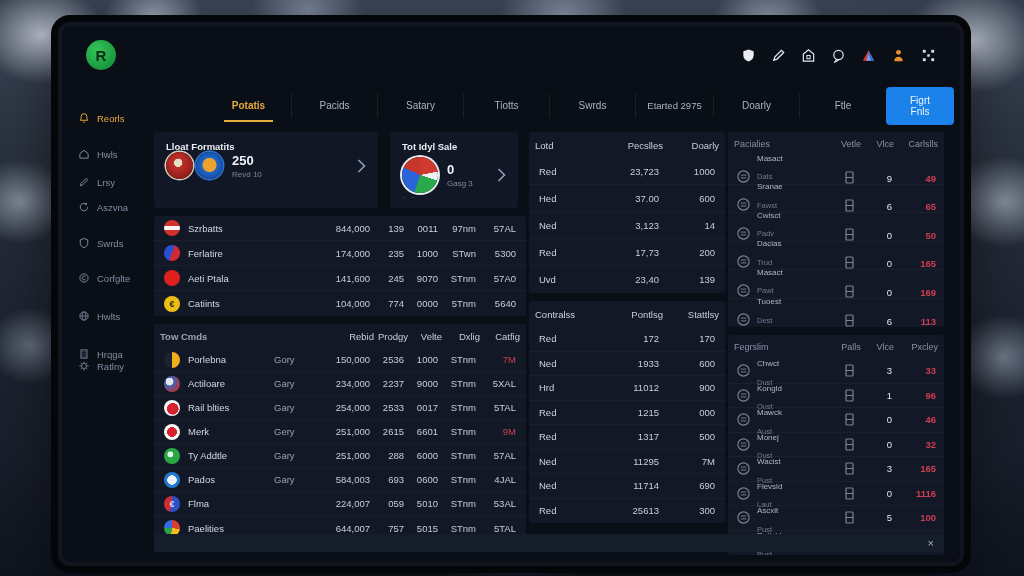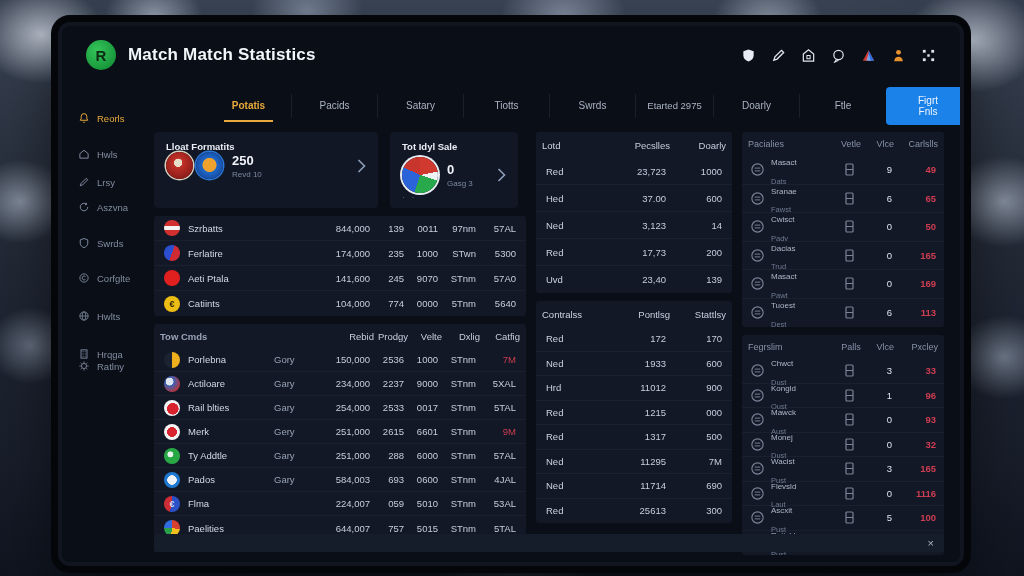--- a/index.html
+++ b/index.html
@@ -61,24 +61,24 @@
   .tabs { display:flex; align-items:center; margin-left:52px; }
   .tab { position:relative; padding:6px 0; width:86px; text-align:center; font-size:10px; color:#aab3c5;
     border-right:1px solid rgba(255,255,255,.07); line-height:1.15; cursor:pointer; }
   .tab:last-child { border-right:none; }
   .tab.active { color:#e8aa3c; font-weight:bold; }
   .tab.active::after { content:""; position:absolute; left:18px; right:18px; bottom:-4px; height:2px; background:#e8aa3c; }
   .tab.two { width:78px; font-size:9.5px; }
   .navbtns { margin-left:auto; display:flex; gap:10px; }
   .btn { border:none; border-radius:4px; font-size:10px; color:#eef3fb; padding:8px 16px; cursor:pointer;
     font-family:inherit; display:flex; align-items:center; gap:6px; }
-  .btn-blue { background:#1b82ea; padding:8px 32px; }
-
-  
-  .content { flex:1; display:grid; grid-template-columns:372px 196px 1fr; gap:10px; padding-top:4px; min-height:0; }
+  .btn-blue { background:#1b82ea; padding:8px 24px; }
+
+  
+  .content { flex:1; display:grid; grid-template-columns:372px 196px 1fr; gap:3px; padding-top:4px; min-height:0; }
   .col { display:flex; flex-direction:column; gap:8px; min-width:0; }
   .panel { background:#121826; border-radius:3px; overflow:hidden; }
 
   
   .cards { display:flex; gap:12px; }
   .card { background:#111725; border-radius:4px; padding:9px 12px; height:76px; position:relative; }
   .card1 { width:224px; } .card2 { width:128px; }
   .cardtitle { font-size:9.5px; font-weight:bold; color:#e9edf5; }
   .cardrow { display:flex; align-items:center; margin-top:0; gap:9px; }
   .badge-lg { width:27px; height:27px; border-radius:50%; flex:none; }
@@ -113,21 +113,21 @@
   .t-mid .thead { height:26px; }
   .t-mid .trow { height:27px; }
   .t-mid2 .trow { height:24.5px; }
   .mc1 { flex:1; font-size:9.5px; color:#cdd5e2; }
   .mc2 { width:74px; text-align:right; font-size:9.5px; color:#c6cedd; }
   .mc3 { width:56px; text-align:right; font-size:9.5px; color:#c6cedd; }
 
   
   .t-right .thead { height:24px; }
   .t-right .trow { padding:0 8px; }
-  .t-r1 .trow { height:28.5px; }
+  .t-r1 .trow { height:28.5px;align-items:flex-end; }
   .t-r2 .trow { height:24.5px; }
   .coin { width:15px; height:15px; flex:none; margin-right:6px; }
   .rlab { flex:1; min-width:0; line-height:1.15; }
   .rlab .l1 { font-size:8px; color:#aeb7c8; }
   .rlab .l2 { font-size:7.5px; color:#6f7b92; }
   .film { width:30px; display:flex; justify-content:center; flex:none; }
   .film svg { width:9px; height:13px; }
   .rnum { width:28px; text-align:right; font-size:9.5px; color:#dfe5ef; }
   .rred { width:44px; text-align:right; font-size:9.5px; font-weight:bold; color:#cf3d52; }
   .rh1 { flex:1; } .rh2 { width:30px; text-align:center; } .rh3 { width:28px; text-align:right; } .rh4 { width:44px; text-align:right; }
@@ -155,21 +155,20 @@
 <body>
 
 <div class="backdrop"></div>
 
 <div class="screen">
 
   <div class="hdr">
     <div class="logo">
         <span>R</span>
       </div>
-    <div class="title">Match Match Statistics</div>
     <div class="hicons">
       <svg class="hic" viewBox="0 0 16 16">
           <path d="M8 1.5l5.5 2v4.2c0 3.4-2.3 5.6-5.5 6.8-3.2-1.2-5.5-3.4-5.5-6.8V3.5z" fill="#e8edf5"></path>
         </svg>
       <svg class="hic" viewBox="0 0 16 16">
           <path d="M3 13l1.2-3.5 7-7 2.3 2.3-7 7z" fill="none" stroke="#dfe5ee" stroke-width="1.4"></path>
         </svg>
       <svg class="hic" viewBox="0 0 16 16">
           <path d="M2.5 6.5L8 2l5.5 4.5V14h-11z" fill="none" stroke="#dfe5ee" stroke-width="1.3"></path>
           <rect x="6.3" y="8" width="3.4" height="3.4" fill="none" stroke="#dfe5ee" stroke-width="1.1"></rect>
@@ -679,21 +678,21 @@
                   <path d="M5 6.5h6M5 9.5h6" stroke="#7b8496" stroke-width="1"></path>
                 </svg>
               <span class="rlab"><span class="l1">Mawck</span><br><span class="l2">Aust</span></span>
               <span class="film">
                   <svg viewBox="0 0 9 13">
                     <rect x="1" y="1" width="7" height="11" rx="1" fill="none" stroke="#7b8496" stroke-width="1.2"></rect>
                     <path d="M1 6.5h7" stroke="#7b8496" stroke-width="1"></path>
                   </svg>
                 </span>
               <span class="rnum">0</span>
-              <span class="rred">93</span>
+              <span class="rred">46</span>
             </div>
             <div class="trow">
               <svg class="coin" viewBox="0 0 16 16">
                   <circle cx="8" cy="8" r="6" fill="none" stroke="#7b8496" stroke-width="1.2"></circle>
                   <path d="M5 6.5h6M5 9.5h6" stroke="#7b8496" stroke-width="1"></path>
                 </svg>
               <span class="rlab"><span class="l1">Monej</span><br><span class="l2">Dust</span></span>
               <span class="film">
                   <svg viewBox="0 0 9 13">
                     <rect x="1" y="1" width="7" height="11" rx="1" fill="none" stroke="#7b8496" stroke-width="1.2"></rect>

